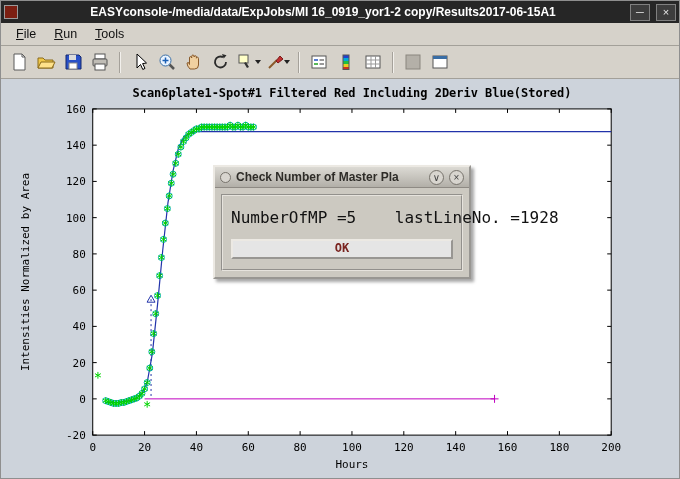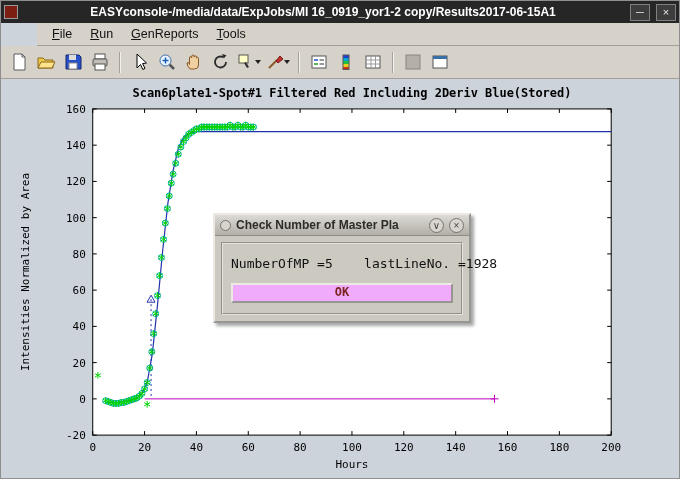--- a/index.html
+++ b/index.html
@@ -12,72 +12,71 @@
   .titlebar { height: 22px; background: #262626; color: #fff; display: flex;
               align-items: center; padding: 0 3px; gap: 4px; flex: 0 0 auto; }
   .app-icon { width: 14px; height: 14px; background: #7c1f12; border: 1px solid #9a9a9a; flex: 0 0 auto; }
   .title-text { flex: 1; text-align: center; font-size: 12px; font-weight: bold;
                 white-space: nowrap; overflow: hidden; }
   .win-btn { width: 20px; height: 17px; background: #3d3d3d; border: 1px solid #808080;
              color: #e8e8e8; font-size: 11px; line-height: 15px; text-align: center; margin-left: 2px; }
 
   
   .menubar { height: 23px; background: #d6d2ca; border-bottom: 1px solid #a3a099;
-             display: flex; align-items: center; padding-left: 6px; font-size: 12.5px; flex: 0 0 auto; margin-left: 36px; }
+             display: flex; align-items: center; padding-left: 6px; font-size: 12.5px; flex: 0 0 auto; }
   .menu-item { padding: 3px 9px; color: #111; }
 
   
   .toolbar { height: 33px; background: #d6d2ca; border-bottom: 1px solid #a3a099;
              display: flex; align-items: center; padding-left: 5px; gap: 1px; flex: 0 0 auto; }
   .tb-btn { height: 26px; min-width: 26px; display: flex; align-items: center; justify-content: center;
             border: 1px solid transparent; }
   .tb-sep { width: 2px; height: 21px; border-left: 1px solid #a5a19a; border-right: 1px solid #f2f0ec;
             margin: 0 5px; }
 
   
   .content { position: relative; flex: 1 1 auto; background: #cdd3db; overflow: hidden; }
   #chart-svg { position: absolute; left: 0; top: 0; width: 100%; height: 100%; }
 
   
   .dialog { position: absolute; left: 212px; top: 86px; width: 258px; background: #ccc9c1;
-            border: 2px outset #ece9e3; box-shadow: 3px 3px 3px rgba(0,0,0,0.35); z-index: 5; margin-top: 48px; }
+            border: 2px outset #ece9e3; box-shadow: 3px 3px 3px rgba(0,0,0,0.35); z-index: 5; }
   .dialog-titlebar { height: 21px; background: linear-gradient(#dcdad4, #b2afa8);
                      display: flex; align-items: center; gap: 5px; padding: 0 5px;
                      border-bottom: 1px solid #8e8a84; }
   .dlg-menu-circle { width: 11px; height: 11px; border-radius: 50%; border: 1px solid #77736c;
                      background: #d8d5cf; flex: 0 0 auto; }
   .dialog-title { flex: 1; font-size: 12px; font-weight: bold; color: #2e2c28;
                   white-space: nowrap; overflow: hidden; }
   .dlg-circle-btn { width: 15px; height: 15px; border-radius: 50%; border: 1px solid #77736c;
                     background: #d8d5cf; color: #444; font-size: 10px; line-height: 13px;
                     text-align: center; flex: 0 0 auto; }
   .dialog-panel { margin: 6px; border: 2px groove #e6e3dd; padding: 12px 8px 8px; }
-  .dialog-message { font-family: "DejaVu Sans Mono", monospace; font-size: 13px;
+  .dialog-message { font-family: "DejaVu Sans Mono", monospace; font-size: 16px;
                     color: #111; white-space: pre; text-align: right; }
   .ok-button { display: block; margin: 12px auto 2px; min-width: 46px; height: 20px;
-               background: #f0abfc; border: 2px outset #ece9e3; color: #7a2420;
+               background: #e5e5e5; border: 2px outset #ece9e3; color: #7a2420;
                font-family: "DejaVu Sans Mono", monospace; font-size: 12px; font-weight: bold;
                line-height: 15px; text-align: center; }
 </style>
 </head>
 <body>
 
 <div class="window">
 
   <div class="titlebar">
     <div class="app-icon"></div>
     <div class="title-text">EASYconsole-/media/data/ExpJobs/MI 16_0919_yor1-2 copy/Results2017-06-15A1</div>
     <div class="win-btn">─</div>
     <div class="win-btn">×</div>
   </div>
 
   <div class="menubar">
     <div class="menu-item"><u>F</u>ile</div>
     <div class="menu-item"><u>R</u>un</div>
-    <div class="menu-item"><u>G</u>enReports</div>
     <div class="menu-item"><u>T</u>ools</div>
   </div>
 
   <div class="toolbar">
     <div class="tb-btn">
       <svg width="20" height="20">
           <path d="M5 2 h8 l3 3 v13 h-11 z" fill="#fff" stroke="#5a5a5a"></path>
           <path d="M13 2 v3 h3" fill="none" stroke="#5a5a5a"></path>
         </svg>
     </div>

